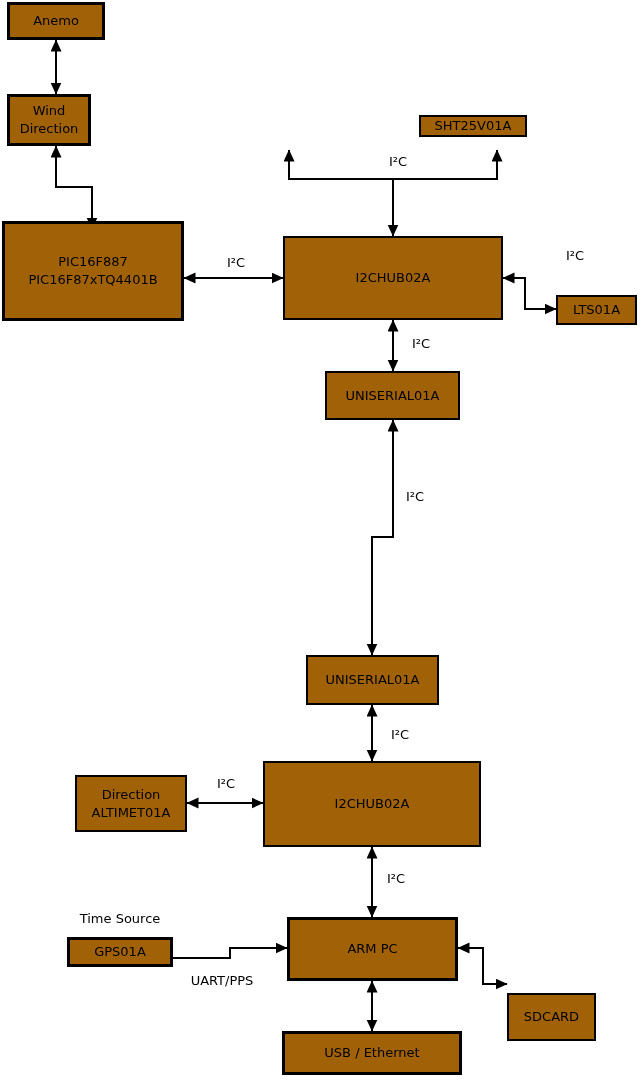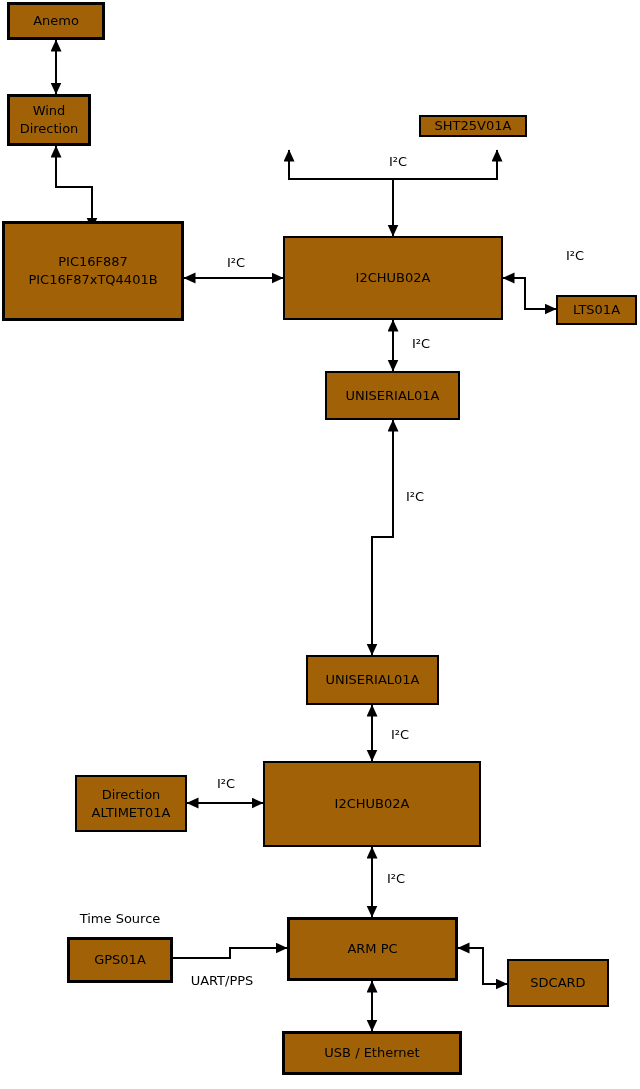--- a/index.html
+++ b/index.html
@@ -113,29 +113,29 @@
 
   <div class="node" style="left:263px; top:761px; width:218px; height:86px">
     <span>I2CHUB02A</span>
   </div>
 
   <div class="node" style="left:75px; top:775px; width:112px; height:57px">
     <span>Direction</span>
     <span>ALTIMET01A</span>
   </div>
 
-  <div class="node thick" style="left:67px; top:937px; width:106px; height:46px">
+  <div class="node thick" style="left:67px; top:937px; width:106px; height:30px">
     <span>GPS01A</span>
   </div>
 
   <div class="node thick" style="left:287px; top:917px; width:171px; height:64px">
     <span>ARM PC</span>
   </div>
 
-  <div class="node" style="left:507px; top:959px; width:102px; height:48px">
+  <div class="node" style="left:507px; top:993px; width:89px; height:48px">
     <span>SDCARD</span>
   </div>
 
   <div class="node thick" style="left:282px; top:1031px; width:180px; height:44px">
     <span>USB / Ethernet</span>
   </div>
 
   <div class="lbl" style="left:398px; top:161px">I²C</div>
   <div class="lbl" style="left:236px; top:262px">I²C</div>
   <div class="lbl" style="left:575px; top:255px">I²C</div>

